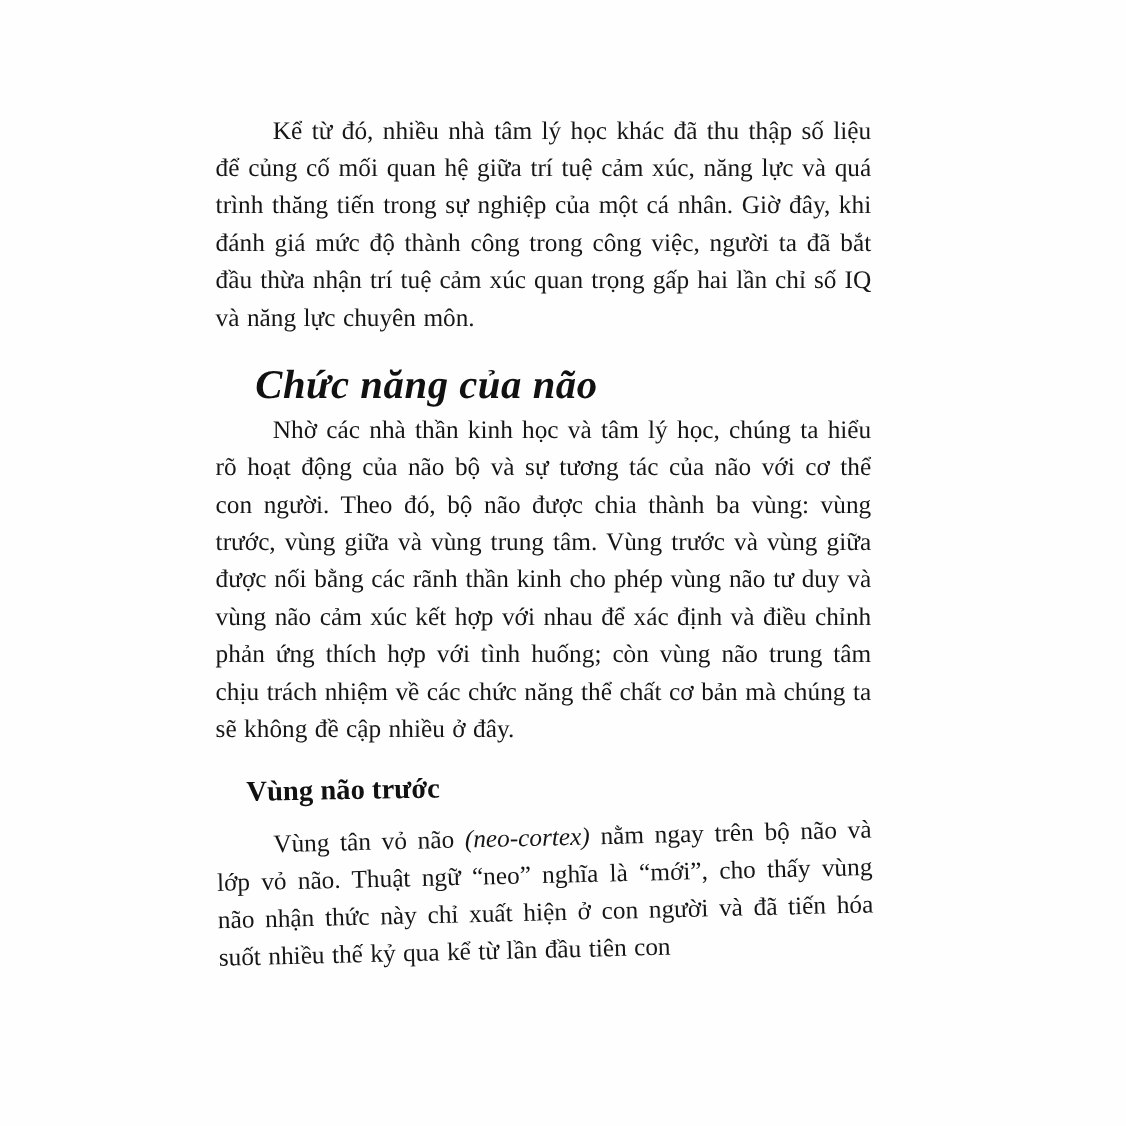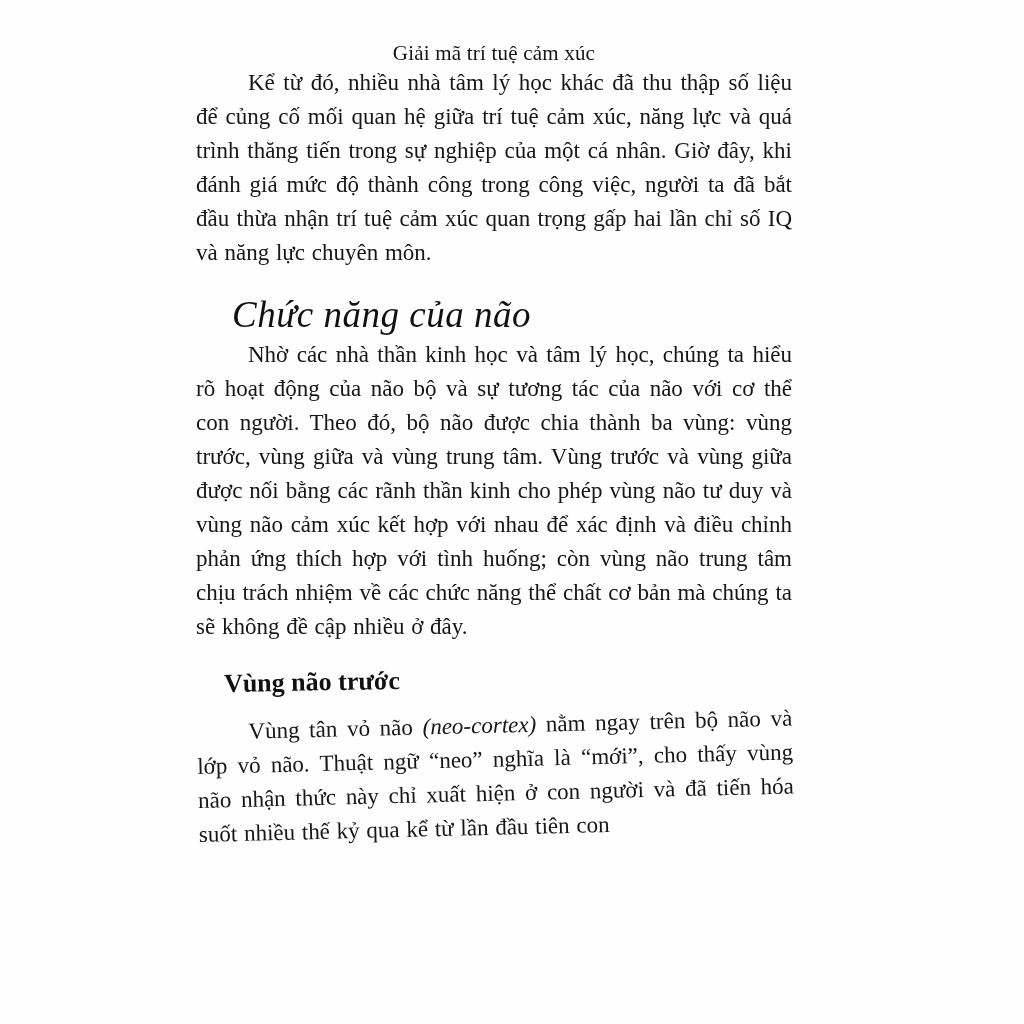--- a/index.html
+++ b/index.html
@@ -31,27 +31,27 @@
   }
   p.body {
     margin: 0;
     font-size: 23px;
     line-height: 34px;
     text-align: justify;
     text-indent: 52px;
     color: #161616;
     word-spacing: 1px;
   }
-  p.intro { }
+  p.intro { margin-top: 62px; }
   h1.section-heading {
     margin: 22px 0 0 36px;
     font-size: 37px;
     line-height: 46px;
     font-style: italic;
-    font-weight: normal;
+    font-weight: bold;
     color: #111111;
     letter-spacing: 0.5px;
   }
   p.section-body { margin-top: 0; }
   h2.subheading {
     margin: 24px 0 0 28px;
     font-size: 26px;
     line-height: 32px;
     font-weight: bold;
     color: #111111;
@@ -63,21 +63,20 @@
     transform: rotate(-1.4deg);
     transform-origin: left top;
   }
   .it { font-style: italic; }
 </style>
 </head>
 <body>
 
 <div class="page">
   <div class="column">
-    <div class="running-header">Giải mã trí tuệ cảm xúc</div>
 
     <p class="body intro">Kể từ đó, nhiều nhà tâm lý học khác đã thu thập số liệu để củng cố mối quan hệ giữa trí tuệ cảm xúc, năng lực và quá trình thăng tiến trong sự nghiệp của một cá nhân. Giờ đây, khi đánh giá mức độ thành công trong công việc, người ta đã bắt đầu thừa nhận trí tuệ cảm xúc quan trọng gấp hai lần chỉ số IQ và năng lực chuyên môn.</p>
 
     <h1 class="section-heading">Chức năng của não</h1>
 
     <p class="body section-body">Nhờ các nhà thần kinh học và tâm lý học, chúng ta hiểu rõ hoạt động của não bộ và sự tương tác của não với cơ thể con người. Theo đó, bộ não được chia thành ba vùng: vùng trước, vùng giữa và vùng trung tâm. Vùng trước và vùng giữa được nối bằng các rãnh thần kinh cho phép vùng não tư duy và vùng não cảm xúc kết hợp với nhau để xác định và điều chỉnh phản ứng thích hợp với tình huống; còn vùng não trung tâm chịu trách nhiệm về các chức năng thể chất cơ bản mà chúng ta sẽ không đề cập nhiều ở đây.</p>
 
     <h2 class="subheading">Vùng não trước</h2>
 
     <p class="body subsection-body"><span>Vùng tân vỏ não </span><span class="it">(neo-cortex)</span><span> nằm ngay trên bộ não và lớp vỏ não. Thuật ngữ “neo” nghĩa là “mới”, cho thấy vùng não nhận thức này chỉ xuất hiện ở con người và đã tiến hóa suốt nhiều thế kỷ qua kể từ lần đầu tiên con</span></p>

